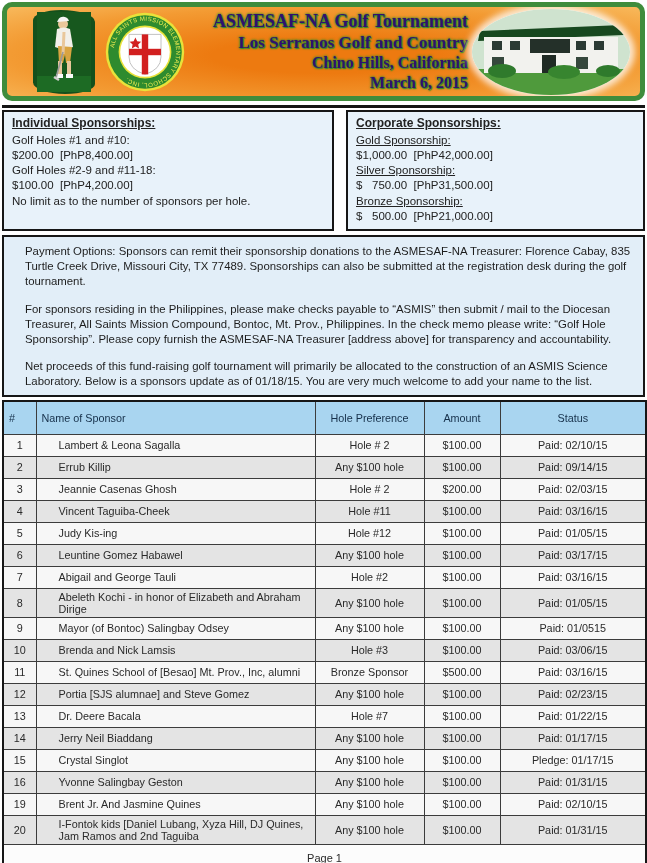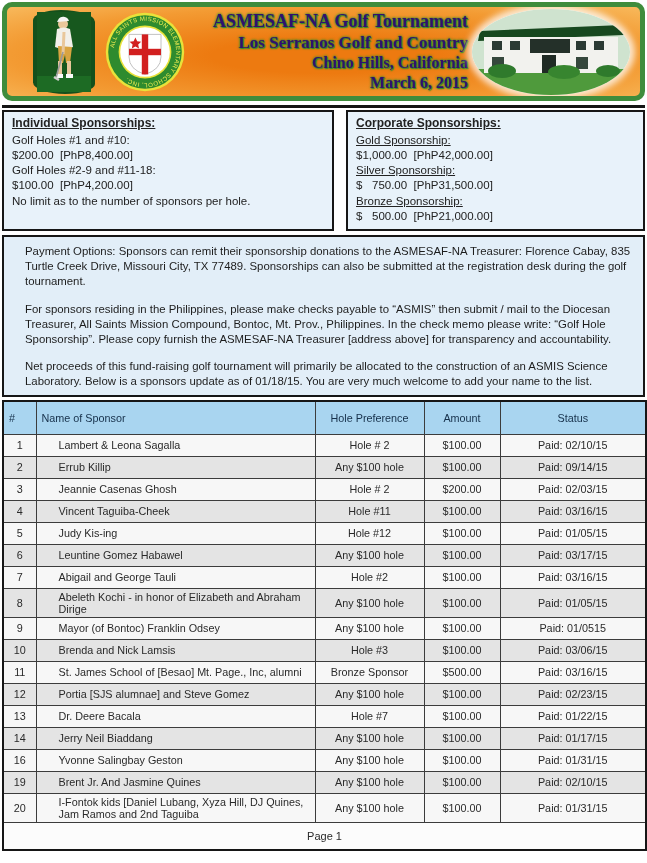--- a/index.html
+++ b/index.html
@@ -238,35 +238,35 @@
   </tr>
         <tr>
     <td class="c-num">8</td>
     <td class="c-name">Abeleth Kochi - in honor of Elizabeth and Abraham Dirige</td>
     <td class="c-hole">Any $100 hole</td>
     <td class="c-amt">$100.00</td>
     <td class="c-status">Paid: 01/05/15</td>
   </tr>
         <tr>
     <td class="c-num">9</td>
-    <td class="c-name">Mayor (of Bontoc) Franklin Odsey</td>
+    <td class="c-name">Mayor (of Bontoc) Salingbay Odsey</td>
     <td class="c-hole">Any $100 hole</td>
     <td class="c-amt">$100.00</td>
     <td class="c-status">Paid: 01/0515</td>
   </tr>
         <tr>
     <td class="c-num">10</td>
     <td class="c-name">Brenda and Nick Lamsis</td>
     <td class="c-hole">Hole #3</td>
     <td class="c-amt">$100.00</td>
     <td class="c-status">Paid: 03/06/15</td>
   </tr>
         <tr>
     <td class="c-num">11</td>
-    <td class="c-name">St. James School of [Besao] Mt. Page., Inc, alumni</td>
+    <td class="c-name">St. Quines School of [Besao] Mt. Prov., Inc, alumni</td>
     <td class="c-hole">Bronze Sponsor</td>
     <td class="c-amt">$500.00</td>
     <td class="c-status">Paid: 03/16/15</td>
   </tr>
         <tr>
     <td class="c-num">12</td>
     <td class="c-name">Portia [SJS alumnae] and Steve Gomez</td>
     <td class="c-hole">Any $100 hole</td>
     <td class="c-amt">$100.00</td>
     <td class="c-status">Paid: 02/23/15</td>
@@ -277,20 +277,27 @@
     <td class="c-hole">Hole #7</td>
     <td class="c-amt">$100.00</td>
     <td class="c-status">Paid: 01/22/15</td>
   </tr>
         <tr>
     <td class="c-num">14</td>
     <td class="c-name">Jerry Neil Biaddang</td>
     <td class="c-hole">Any $100 hole</td>
     <td class="c-amt">$100.00</td>
     <td class="c-status">Paid: 01/17/15</td>
+  </tr>
+        <tr>
+    <td class="c-num">15</td>
+    <td class="c-name">Crystal Singlot</td>
+    <td class="c-hole">Any $100 hole</td>
+    <td class="c-amt">$100.00</td>
+    <td class="c-status">Pledge: 01/17/15</td>
   </tr>
         <tr>
     <td class="c-num">16</td>
     <td class="c-name">Yvonne Salingbay Geston</td>
     <td class="c-hole">Any $100 hole</td>
     <td class="c-amt">$100.00</td>
     <td class="c-status">Paid: 01/31/15</td>
   </tr>
         <tr>
     <td class="c-num">19</td>

